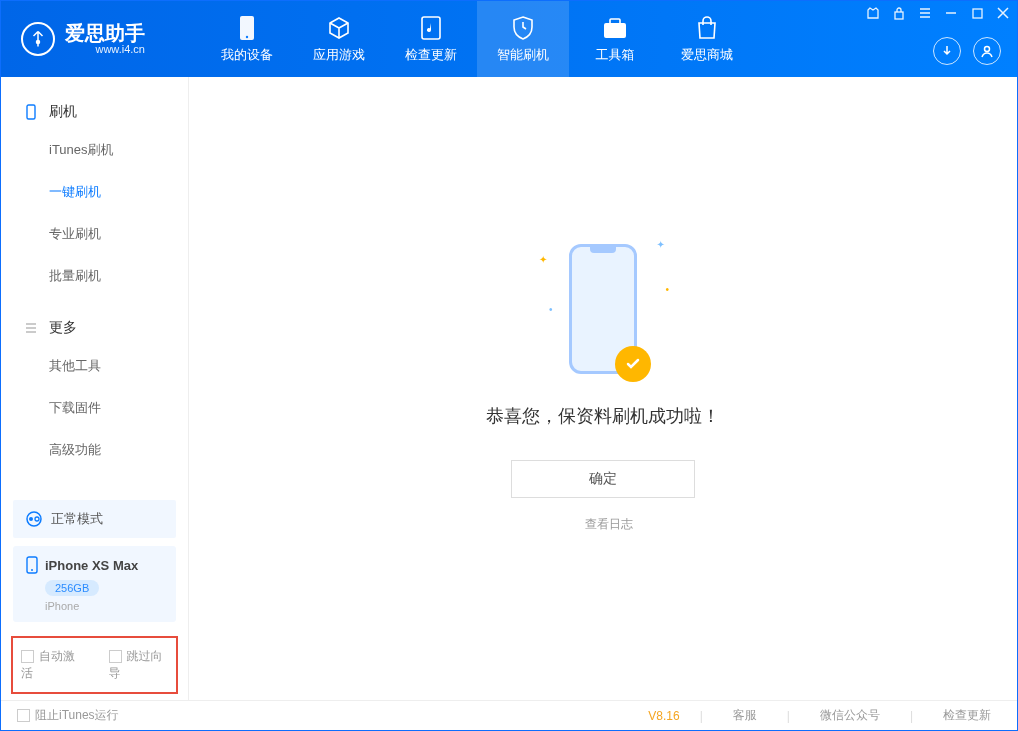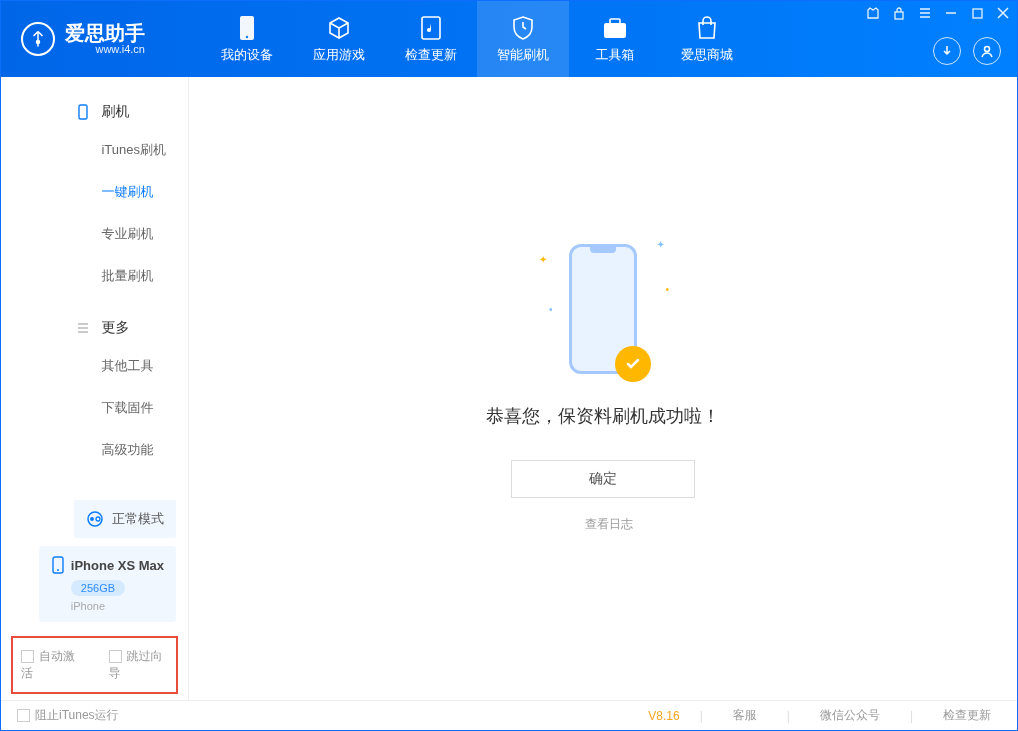--- a/index.html
+++ b/index.html
@@ -17,21 +17,21 @@
     .nav-icon { width: 28px; height: 28px; margin-bottom: 4px; display: flex; align-items: center; justify-content: center; }
     
     .win-controls { position: absolute; right: 6px; top: 4px; display: flex; gap: 10px; align-items: center; }
     .win-btn { width: 16px; height: 16px; cursor: pointer; opacity: 0.9; display: flex; align-items: center; justify-content: center; }
     
     .header-right { position: absolute; right: 16px; bottom: 12px; display: flex; gap: 12px; }
     .circle-btn { width: 28px; height: 28px; border: 1.5px solid rgba(255,255,255,0.8); border-radius: 50%; display: flex; align-items: center; justify-content: center; cursor: pointer; }
     
     .body { display: flex; height: calc(100% - 76px - 30px); }
     
-    .sidebar { width: 188px; border-right: 1px solid #eee; display: flex; flex-direction: column; align-items: flex-end; }
+    .sidebar { width: 188px; border-right: 1px solid #eee; display: flex; flex-direction: column; }
     .sidebar-top { flex: 1; padding-top: 18px; }
     .section-head { display: flex; align-items: center; padding: 8px 22px; font-size: 14px; color: #333; }
     .section-icon { width: 16px; height: 16px; margin-right: 10px; }
     .menu-item { padding: 12px 22px 12px 48px; font-size: 13px; color: #666; cursor: pointer; }
     .menu-item.active { color: #0d7cff; }
     
     .mode-box { background: #f1f7ff; margin: 8px 12px; padding: 10px 12px; border-radius: 2px; display: flex; align-items: center; font-size: 13px; color: #555; }
     .device-box { background: #f1f7ff; margin: 0 12px 8px; padding: 10px 12px; border-radius: 3px; }
     .device-name { font-size: 13px; font-weight: bold; color: #444; display: flex; align-items: center; }
     .device-badge { display: inline-block; background: #d6eaff; color: #2b8cff; font-size: 11px; padding: 2px 10px; border-radius: 10px; margin-top: 6px; margin-left: 20px; }

